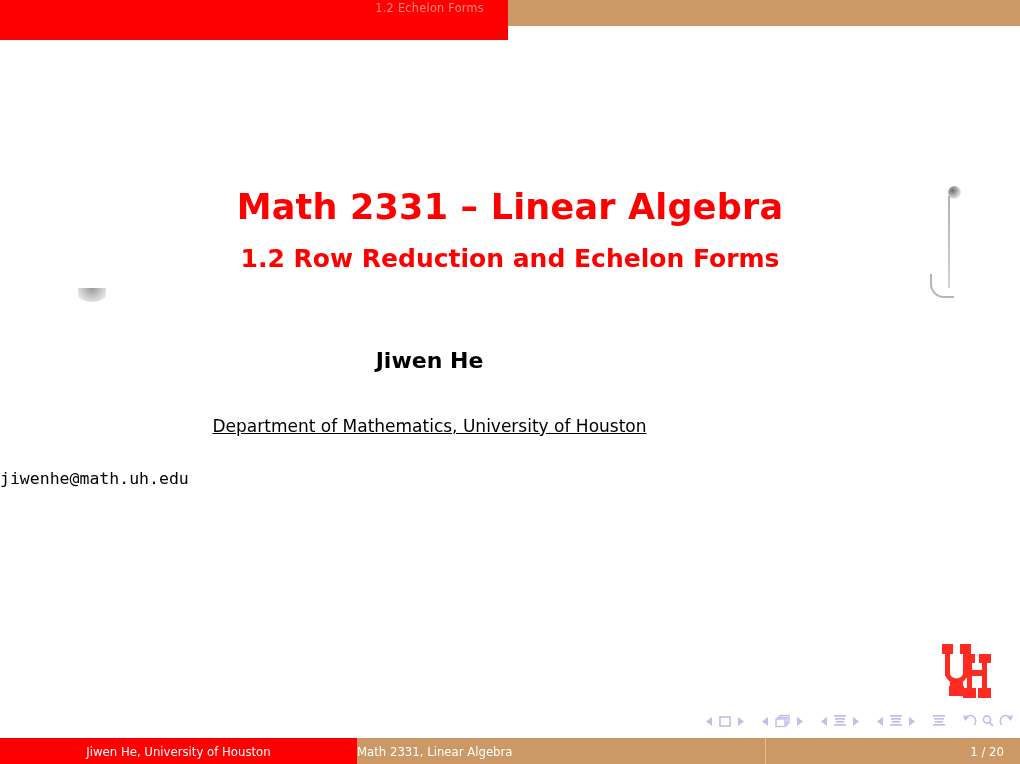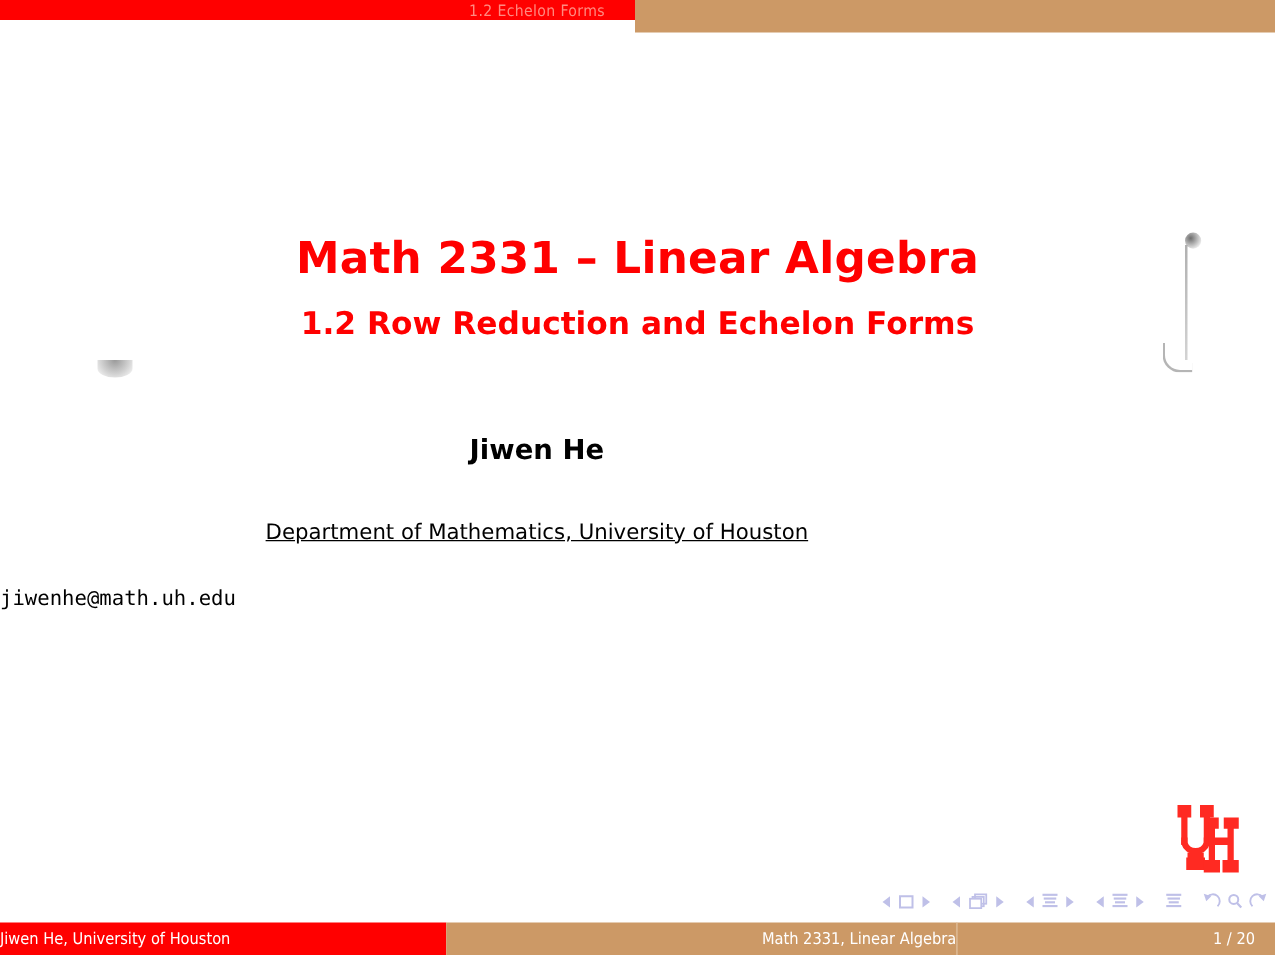--- a/index.html
+++ b/index.html
@@ -18,24 +18,24 @@
   
   #headline-bar {
     position: absolute;
     top: 0; left: 0;
     width: 1020px;
     height: 26px;
     display: flex;
   }
   #headline-red {
     width: 508px;
-    height: 16px;
+    height: 40px;
     background: #FF0000;
     display: flex;
-    align-items: center;
+    align-items: flex-start;
     justify-content: flex-end;
     box-sizing: border-box;
     padding-right: 24px;
   }
   #headline-title {
     color: #FF8A80;
     font-size: 12.5px;
     font-family: "DejaVu Sans Condensed", "Liberation Sans", sans-serif;
     letter-spacing: .3px;
     white-space: nowrap;
@@ -182,30 +182,31 @@
     display: flex;
     font-family: "DejaVu Sans Condensed", "Liberation Sans", sans-serif;
   }
   #footer-author {
     width: 357px;
     background: #FF0000;
     color: #ffffff;
     font-size: 13px;
     display: flex;
     align-items: center;
+    justify-content: center;
     box-sizing: border-box;
   }
   #footer-course {
     width: 409px;
     background: #CC9966;
     color: #ffffff;
     font-size: 13px;
     display: flex;
     align-items: center;
-    justify-content: flex-end;
+    justify-content: flex-start;
     box-sizing: border-box;
     border-right: 1.5px solid #E0BE9A;
   }
   #footer-pageno {
     flex: 1;
     background: #CC9966;
     color: #ffffff;
     font-size: 13px;
     display: flex;
     align-items: center;

